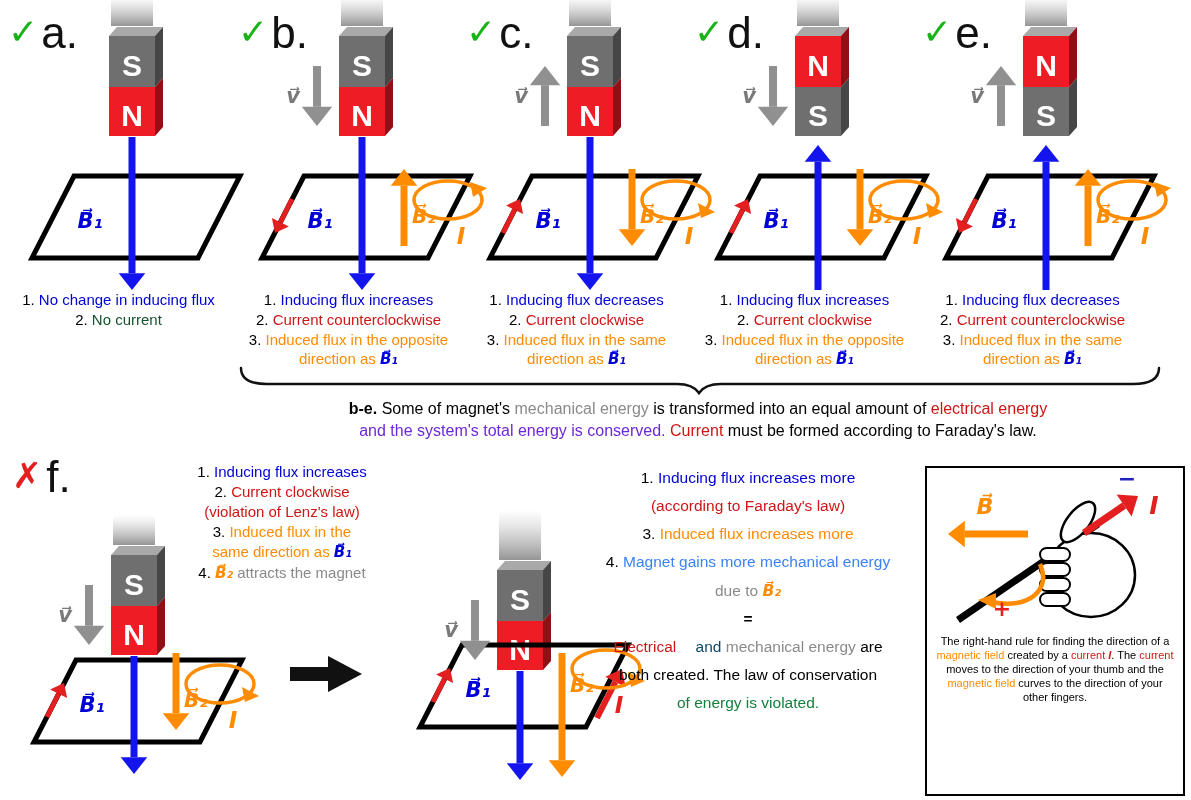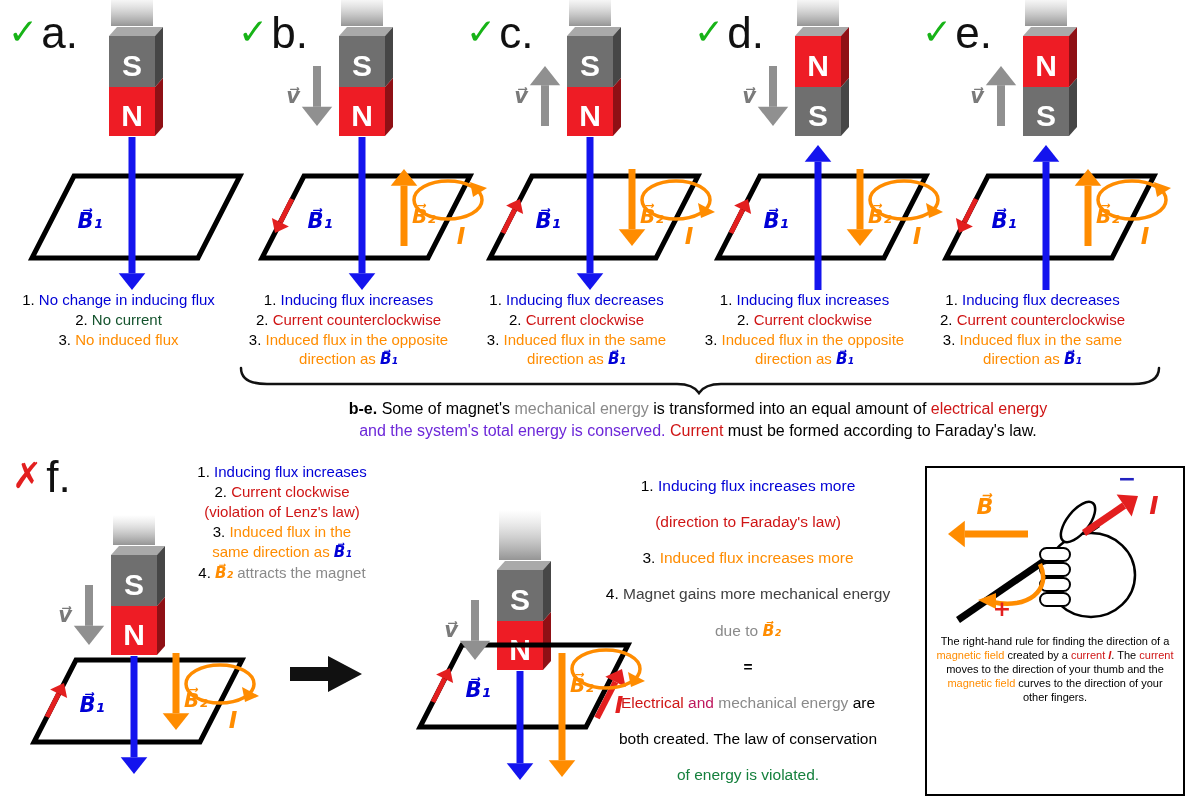--- a/index.html
+++ b/index.html
@@ -18,21 +18,21 @@
   .vec{font-family:"DejaVu Sans",sans-serif;font-style:italic;font-weight:bold}
   #brace{position:absolute;left:237px;top:366px}
   #note{position:absolute;left:233px;top:398px;width:930px;text-align:center;font-size:16px;line-height:1.35}
   #f-header{position:absolute;left:12px;top:458px;display:flex;align-items:flex-start;gap:4px;z-index:3}
   #f-lines{position:absolute;left:156px;top:462px;width:252px;text-align:center;font-size:15px;line-height:1.33}
   #f-lines p{margin:0}
   #f1-wrap{position:absolute;left:4px;top:490px}
   #big-arrow{position:absolute;left:290px;top:656px}
   #f2-wrap{position:absolute;left:390px;top:475px}
   #f2-notes{position:absolute;left:578px;top:460px;width:340px;text-align:center;font-size:15.5px;line-height:1.3}
-  #f2-notes p{margin:16px}
+  #f2-notes p{margin:8px}
   #rh-box{position:absolute;left:925px;top:466px;width:260px;height:330px;border:2.5px solid #000;background:#fff}
   #rh-box .hand{margin:4px auto 0}
   #rh-box p{padding:2px 9px 0;text-align:center;font-size:11px;line-height:1.28;color:#000}
 </style>
 </head>
 <body>
 
 <div id="canvas">
 
   <section class="scenario" style="left:2px">
@@ -56,21 +56,20 @@
         <text x="130" y="70" fill="#fff" font-size="30" text-anchor="middle" font-weight="bold" font-family="&quot;Liberation Sans&quot;,sans-serif">S</text>
         <text x="130" y="120" fill="#fff" font-size="30" text-anchor="middle" font-weight="bold" font-family="&quot;Liberation Sans&quot;,sans-serif">N</text>
         <polygon points="72,170 238,170 196,252 30,252" fill="none" stroke="#000" stroke-width="5"></polygon>
         <line x1="130" y1="131" x2="130" y2="267.2" stroke="#1414ee" stroke-width="7"></line>
         <polygon points="130,284 116.7,267.2 143.3,267.2" fill="#1414ee"></polygon>
         <text x="88" y="222" fill="#0000d6" font-size="21" text-anchor="middle" font-style="italic" font-weight="bold" font-family="&quot;DejaVu Sans&quot;,sans-serif">B⃗₁</text>
       </svg>
     <div class="lines">
       <p><span style="color: rgb(0, 0, 0);">1. </span><span style="color: rgb(0, 0, 214);">No change in inducing flux</span></p>
       <p><span style="color: rgb(0, 0, 0);">2. </span><span style="color: #14532d;">No current</span></p>
-      <p><span style="color: rgb(0, 0, 0);">3. </span><span style="color: rgb(255, 140, 0);">No induced flux</span></p>
     </div>
   </section>
 
   <section class="scenario" style="left:232px">
     <div class="hdr">
       <span class="mark mark-check">✓</span>
       <span class="letter">b.</span>
     </div>
     <svg class="diag" width="250" height="285">
         <defs>
@@ -331,26 +330,26 @@
         <polygon points="172,302 158.7,285.2 185.3,285.2" fill="#ff8c00"></polygon>
         <text x="192" y="217" fill="#ff8c00" font-size="20" text-anchor="middle" font-style="italic" font-weight="bold" font-family="&quot;DejaVu Sans&quot;,sans-serif">B⃗₂</text>
         <ellipse cx="216" cy="194" rx="34" ry="19" fill="none" stroke="#ff8c00" stroke-width="3.5"></ellipse>
         <polygon points="255,206 238,197 241,212" fill="#ff8c00"></polygon>
         <text x="229" y="238" fill="#e31f1f" font-size="23" text-anchor="middle" font-style="italic" font-weight="bold" font-family="&quot;DejaVu Sans&quot;,sans-serif">I</text>
       </svg>
   </div>
 
   <div id="f2-notes">
     <p><span style="color: rgb(0, 0, 0);">1. </span><span style="color: rgb(0, 0, 214);">Inducing flux increases more</span></p>
-    <p><span style="color: rgb(207, 21, 21);">(direction to Faraday's law)</span></p>
+    <p><span style="color: rgb(207, 21, 21);">(according to Faraday's law)</span></p>
     <p><span style="color: rgb(0, 0, 0);">3. </span><span style="color: rgb(255, 140, 0);">Induced flux increases more</span></p>
-    <p><span style="color: rgb(0, 0, 0);">4. </span><span style="color: #404040;">Magnet gains more mechanical energy</span></p>
+    <p><span style="color: rgb(0, 0, 0);">4. </span><span style="color: #3b82f6;">Magnet gains more mechanical energy</span></p>
     <p><span style="color: rgb(138, 138, 138);">due to </span><span class="vec" style="color: rgb(255, 140, 0);">B⃗₂</span></p>
     <p><span style="color: rgb(0, 0, 0); font-weight: bold;">=</span></p>
-    <p><span style="color: rgb(207, 21, 21);">Electrical</span><span style="color: #be185d;"> and </span><span style="color: rgb(138, 138, 138);">mechanical energy</span><span style="color: rgb(0, 0, 0);"> are</span></p>
+    <p><span style="color: rgb(207, 21, 21);">Electrical</span><span style="color: #0c4a6e; padding-left: 15px;"> and </span><span style="color: rgb(138, 138, 138);">mechanical energy</span><span style="color: rgb(0, 0, 0);"> are</span></p>
     <p><span style="color: rgb(0, 0, 0);">both created. The law of conservation</span></p>
     <p><span style="color: #15803d;">of energy is violated.</span></p>
   </div>
 
   <div id="rh-box">
     <svg class="hand" width="254" height="160">
         <line x1="30" y1="148" x2="170" y2="52" stroke="#000" stroke-width="7"></line>
         <ellipse cx="163" cy="103" rx="44" ry="42" fill="#fff" stroke="#000" stroke-width="2.5"></ellipse>
         <ellipse cx="150" cy="50" rx="11" ry="24" fill="#fff" stroke="#000" stroke-width="2.5" transform="rotate(38 150 50)"></ellipse>
         <rect x="112" y="76" width="30" height="13" rx="6.5" fill="#fff" stroke="#000" stroke-width="2"></rect>

